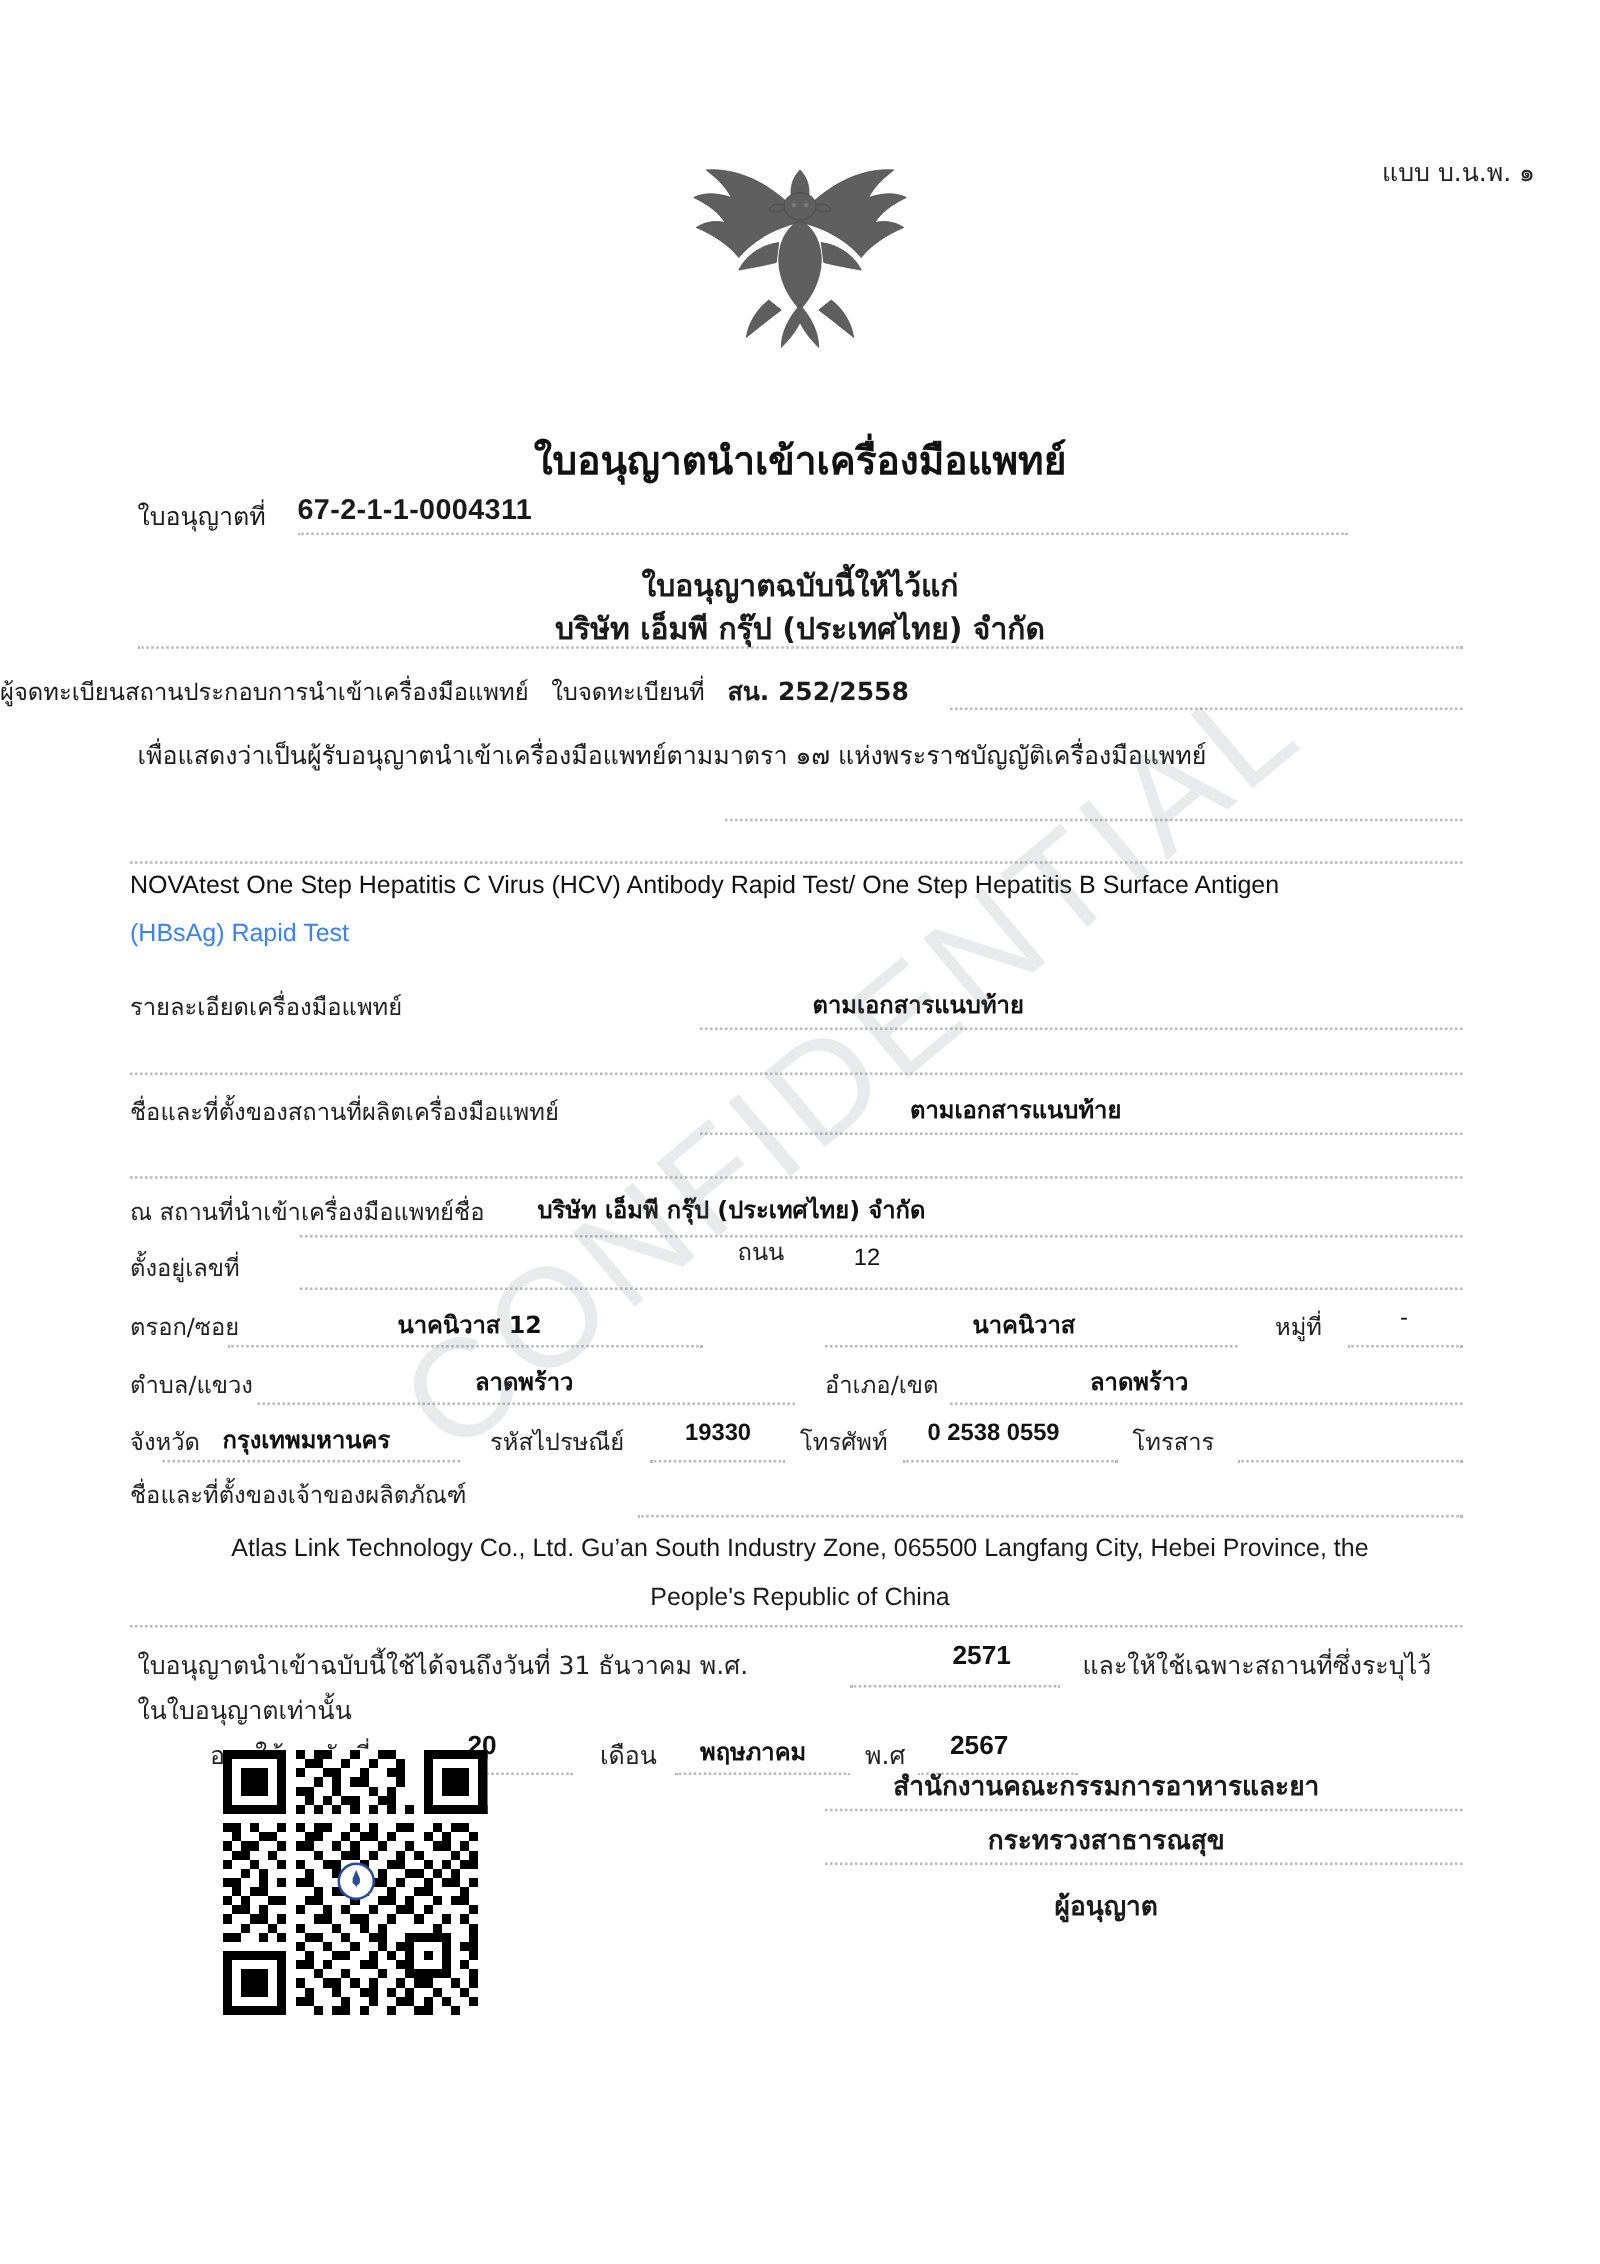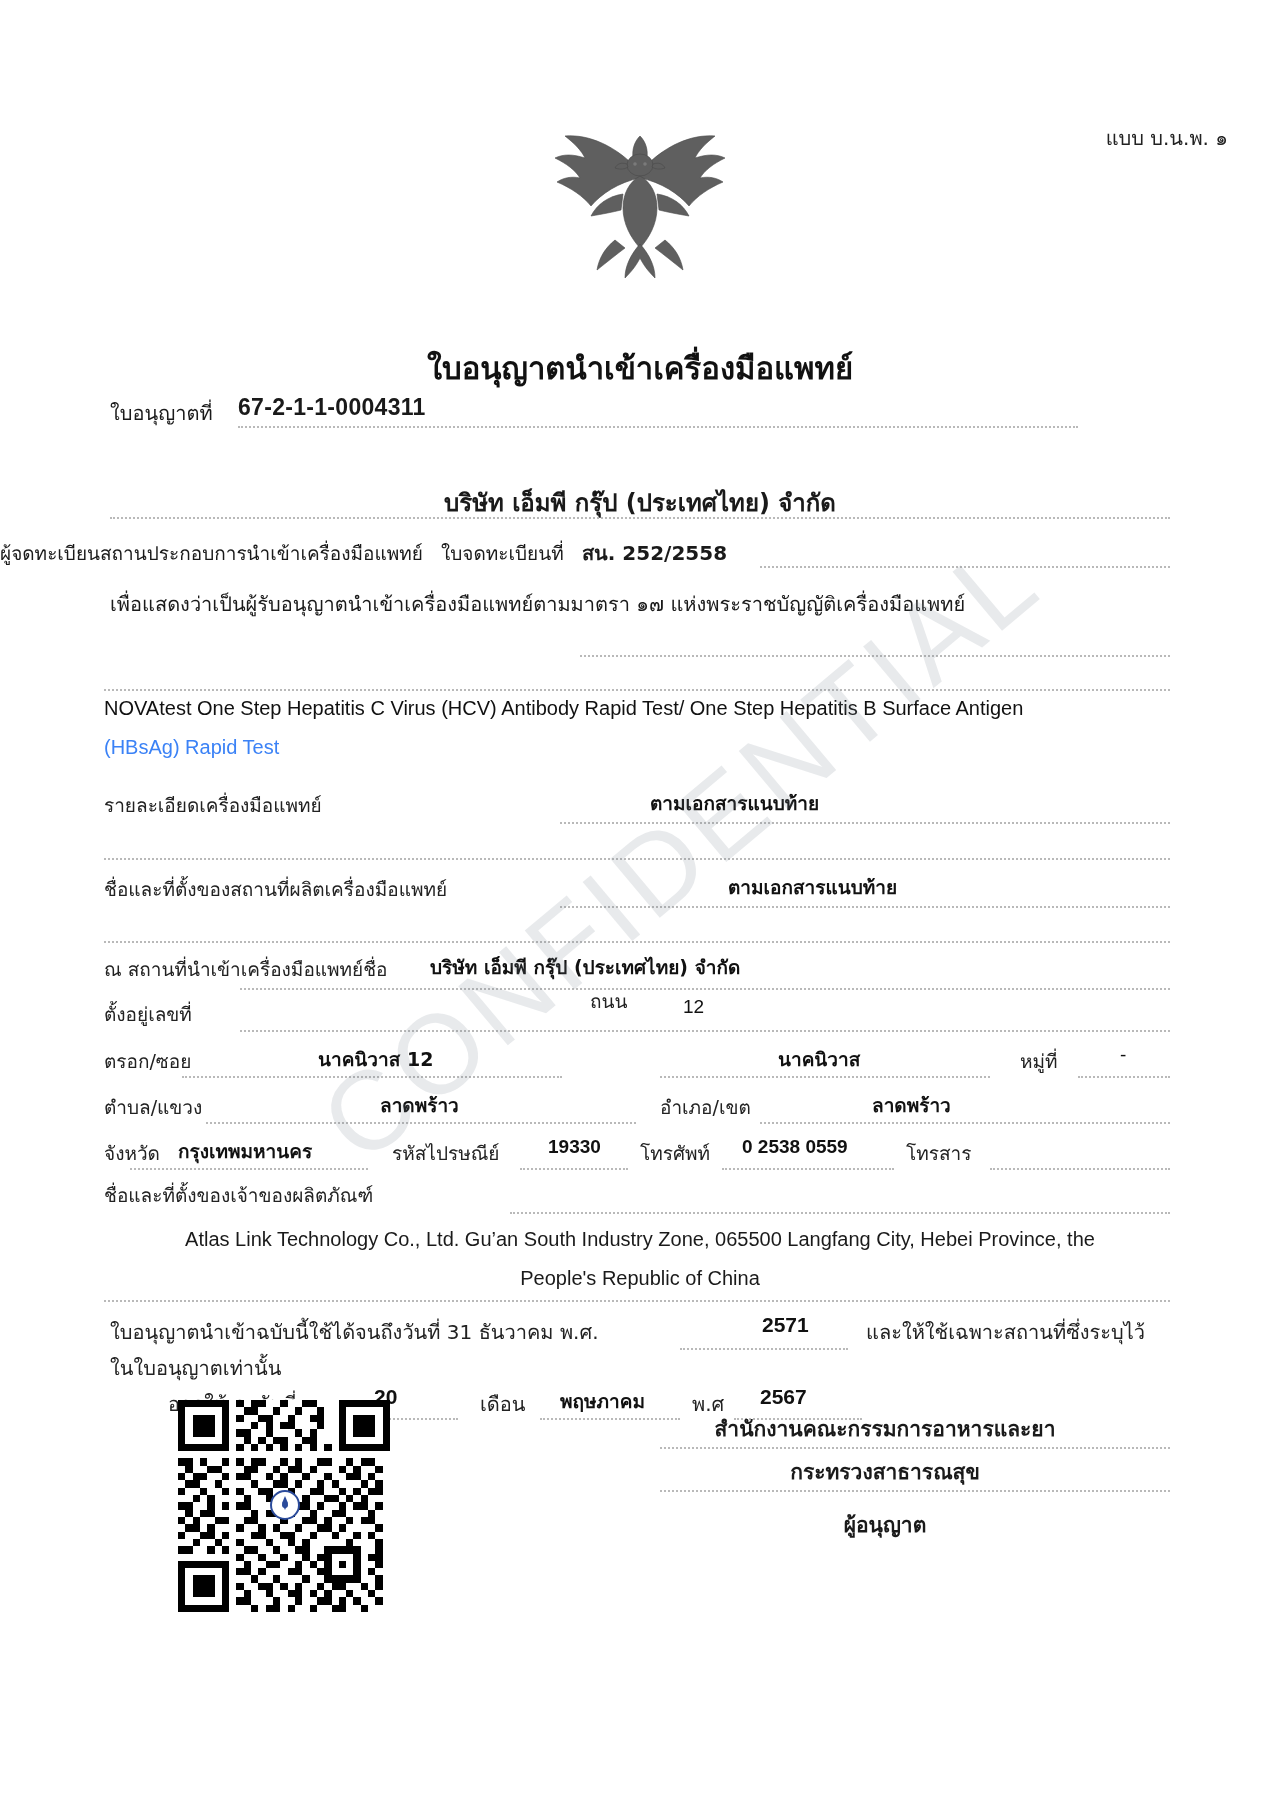--- a/index.html
+++ b/index.html
@@ -218,20 +218,21 @@
       </g>
     </svg>
   </div>
 
   <div id="doc-title" class="thai">ใบอนุญาตนำเข้าเครื่องมือแพทย์</div>
 
   <div id="license-no-label" class="thai">ใบอนุญาตที่</div>
   <div id="license-no-value">67-2-1-1-0004311</div>
   <div class="dotline" style="left:238px; top:426px; width:840px;"></div>
 
+  <div id="granted-to" class="thai">ใบอนุญาตฉบับนี้ให้ไว้แก่</div>
   <div id="company-name" class="thai">บริษัท เอ็มพี กรุ๊ป (ประเทศไทย) จำกัด</div>
   <div class="dotline" style="left:110px; top:517px; width:1060px;"></div>
 
   <div id="registrar-line" class="thai">
     <span>ผู้จดทะเบียนสถานประกอบการนำเข้าเครื่องมือแพทย์</span>
     <span>&nbsp;</span>
     <span>ใบจดทะเบียนที่</span>
     <span>&nbsp;</span>
     <b>สน. 252/2558</b>
   </div>

